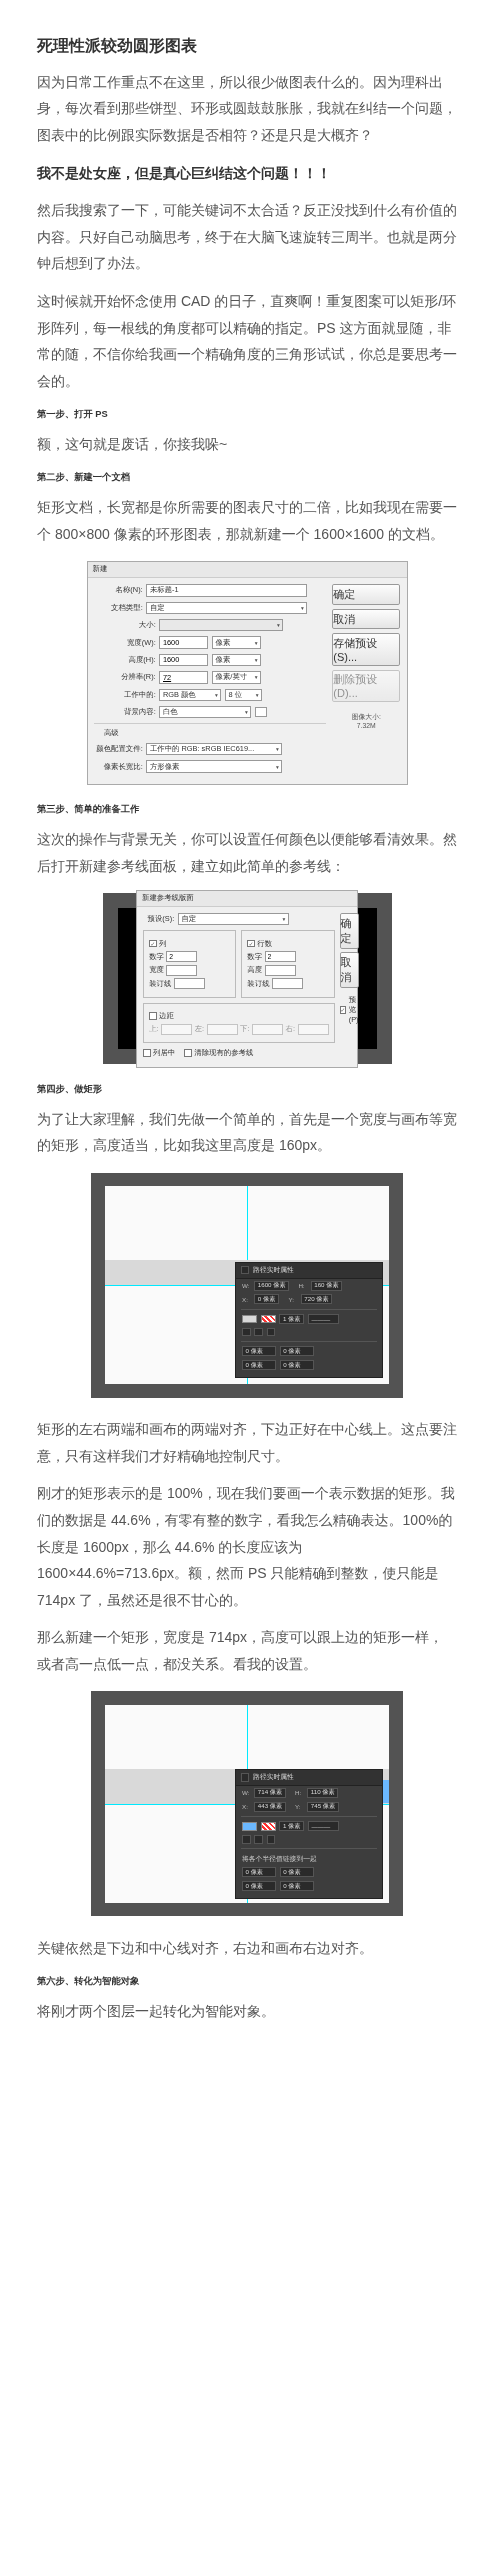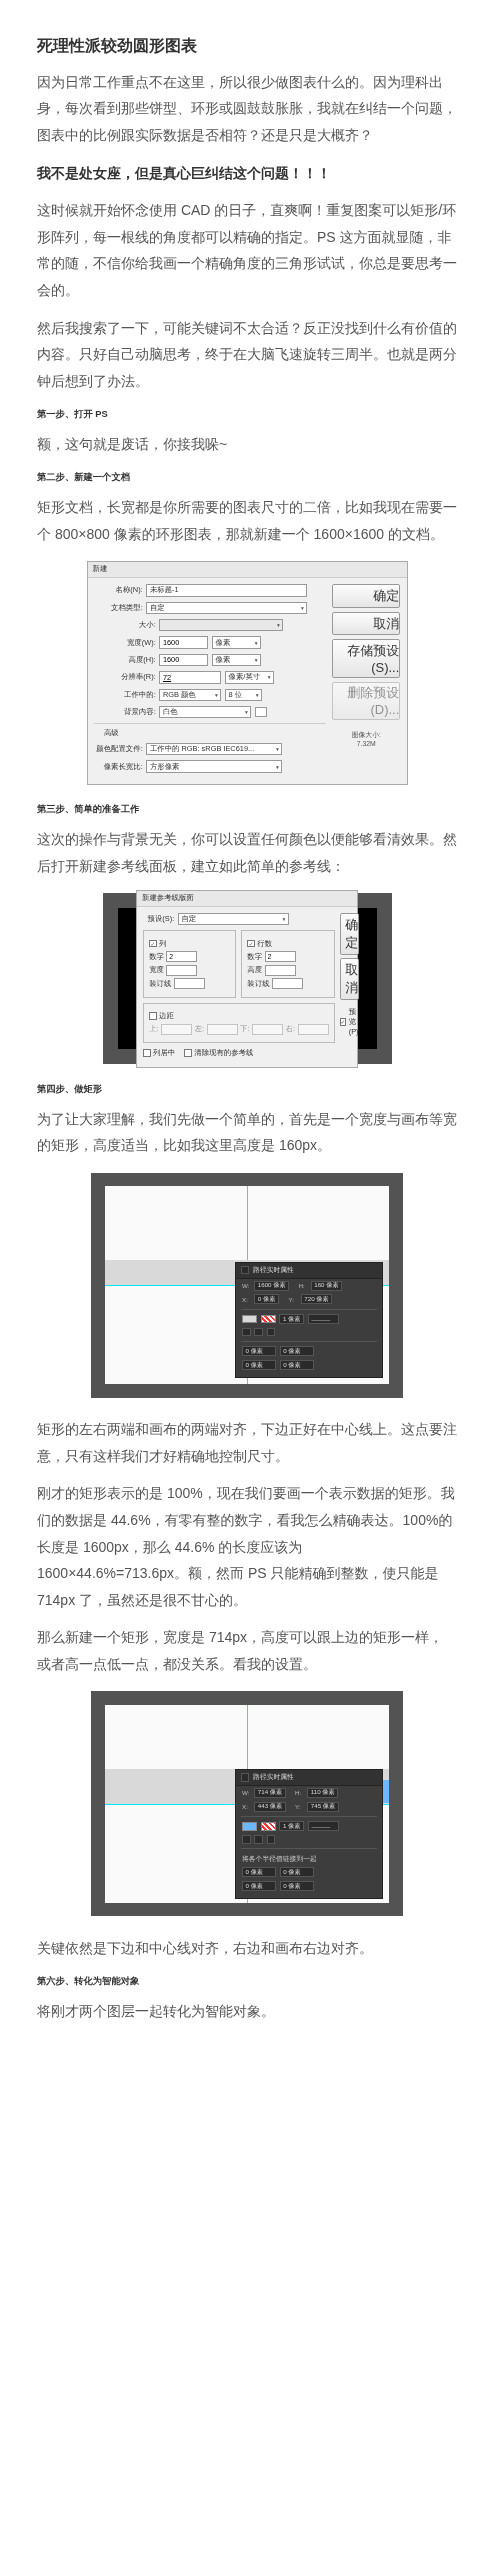--- a/index.html
+++ b/index.html
@@ -45,22 +45,22 @@
     font-size: 7.4px;
   }
   .dlg-body { display: flex; padding: 6.2px; gap: 6.2px; }
   .dlg-left { flex: 1; }
   .dlg-right { width: 68px; display: flex; flex-direction: column; gap: 3.7px; }
   .btn {
     background: linear-gradient(#fdfdfd,#e5e5e5);
     border: 0.6px solid #999;
     border-radius: 1.9px;
     padding: 1.9px 0;
-    text-align: right;
-    font-size: 13px;
+    text-align: left;
+    font-size: 11px;
     cursor: pointer;
   }
   .row { display: flex; align-items: center; gap: 3.7px; margin-bottom: 5px; }
   .lbl { width: 49px; text-align: right; color: #333; }
   .field {
     background: #fff;
     border: 0.6px solid #999;
     padding: 1.2px 2.5px;
     height: 12.4px;
     font-size: 7.4px;
@@ -130,22 +130,22 @@
 
 </style>
 </head>
 <body>
 
 <div class="container">
   <h1>死理性派较劲圆形图表</h1>
 
   <p class="para">因为日常工作重点不在这里，所以很少做图表什么的。因为理科出身，每次看到那些饼型、环形或圆鼓鼓胀胀，我就在纠结一个问题，图表中的比例跟实际数据是否相符？还是只是大概齐？</p>
   <p class="para bold">我不是处女座，但是真心巨纠结这个问题！！！</p>
+  <p class="para">然后我搜索了一下，可能关键词不太合适？反正没找到什么有价值的内容。只好自己动脑思考，终于在大脑飞速旋转三周半。也就是两分钟后想到了办法。</p>
   <p class="para">这时候就开始怀念使用 CAD 的日子，直爽啊！重复图案可以矩形/环形阵列，每一根线的角度都可以精确的指定。PS 这方面就显随，非常的随，不信你给我画一个精确角度的三角形试试，你总是要思考一会的。</p>
-  <p class="para">然后我搜索了一下，可能关键词不太合适？反正没找到什么有价值的内容。只好自己动脑思考，终于在大脑飞速旋转三周半。也就是两分钟后想到了办法。</p>
 
   <h2>第一步、打开 PS</h2>
   <p class="para">额，这句就是废话，你接我哚~</p>
 
   <h2>第二步、新建一个文档</h2>
   <p class="para">矩形文档，长宽都是你所需要的图表尺寸的二倍，比如我现在需要一个 800×800 像素的环形图表，那就新建一个 1600×1600 的文档。</p>
 
   <div class="img-holder">
     <div class="dlg-newdoc">
       <div class="dlg-title">新建</div>
@@ -183,21 +183,21 @@
             <div class="row">
               <span class="lbl" style="width:37px">高度(H):</span>
               <input class="field" style="width: 49px;" value="1600">
               <div class="select" style="width:49px">
                   <span>像素</span>
                   <span class="arrow">▾</span>
                 </div>
             </div>
             <div class="row">
               <span class="lbl" style="width:37px">分辨率(R):</span>
-              <input class="field" style="width: 62px; text-decoration: underline;" value="72">
+              <input class="field" style="width: 49px; text-decoration: underline;" value="72">
               <div class="select" style="width:49px">
                   <span>像素/英寸</span>
                   <span class="arrow">▾</span>
                 </div>
             </div>
             <div class="row">
               <span class="lbl" style="width:37px">工作中的:</span>
               <div class="select" style="width:62px">
                   <span>RGB 颜色</span>
                   <span class="arrow">▾</span>

